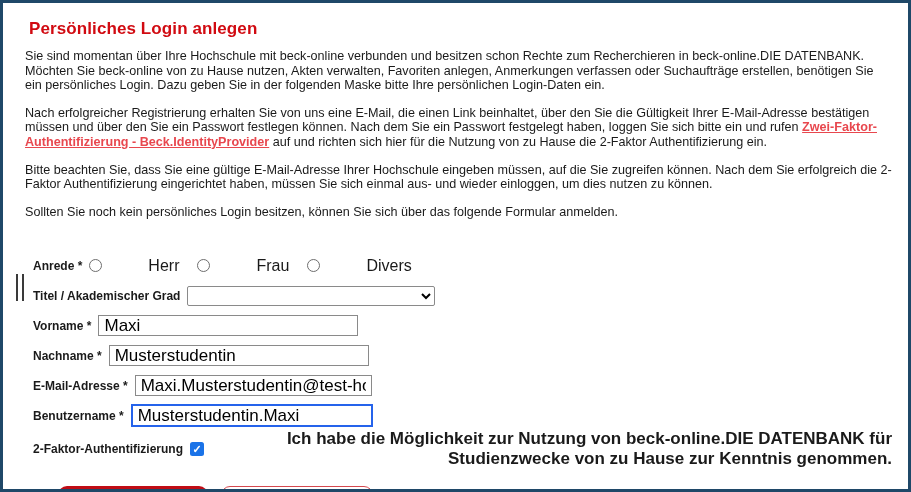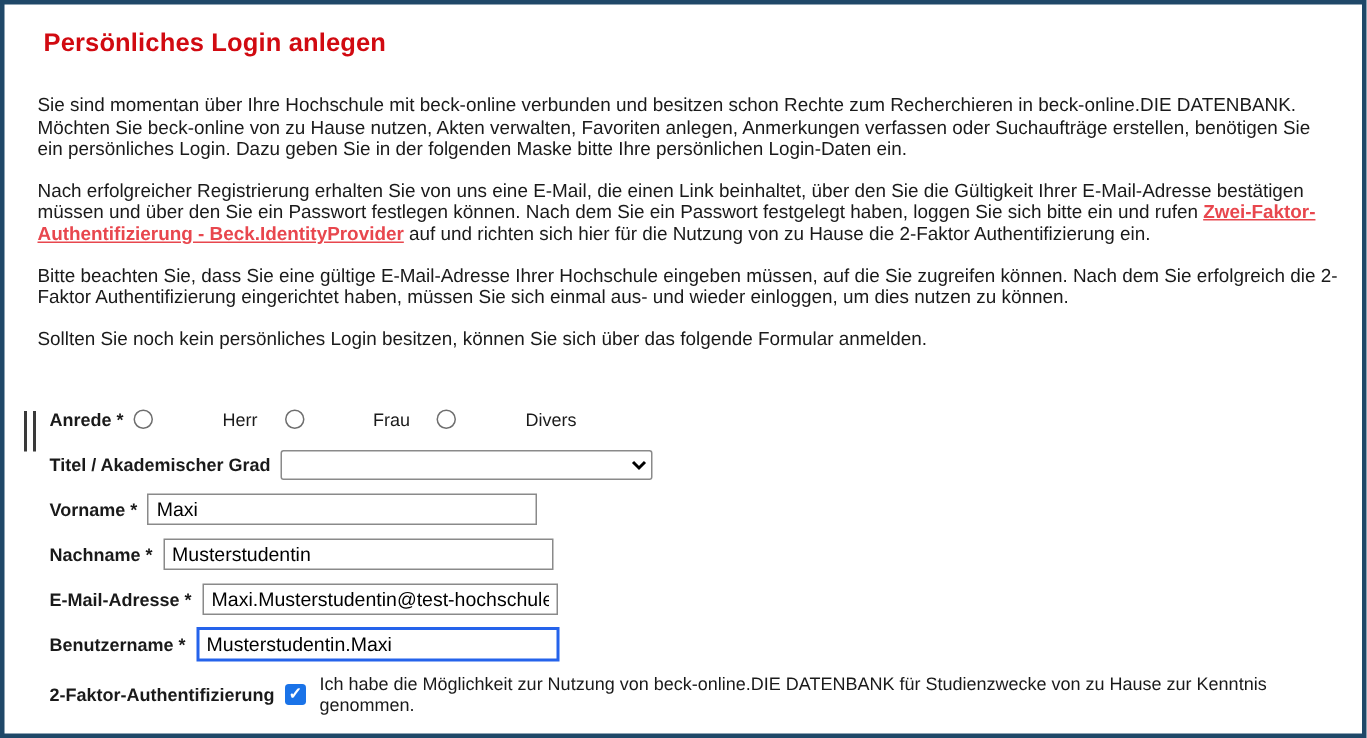--- a/index.html
+++ b/index.html
@@ -10,21 +10,21 @@
     border: 3px solid #1f4868;
     color: #1a1a1a;
     position: relative;
     overflow: hidden;
   }
   .content { padding: 14px 16px 0 22px; }
   h1.page-title {
     color: #d10a11;
     font-size: 17px;
     font-weight: bold;
-    margin: 2px 0 24px 4px;
+    margin: 2px 0 10px 4px;
     letter-spacing: .1px;
   }
   p.para {
     font-size: 12.6px;
     line-height: 14.6px;
     margin-bottom: 13px;
     max-width: 874px;
   }
   p.para b { font-weight: normal; }
   a.idp-link {
@@ -49,33 +49,33 @@
   .radio-group { display: flex; align-items: center; }
   .radio-opt { display: flex; align-items: center; margin-right: 18px; cursor: pointer; }
   .radio-circle {
     width: 13px; height: 13px;
     border: 1px solid #6e6e6e;
     border-radius: 50%;
     background: #fff;
     margin-right: 6px;
     flex: 0 0 auto;
   }
-  .radio-label { font-size: 12px; font-weight: normal; padding-left: 40px; }
+  .radio-label { font-size: 16px; font-weight: normal; padding-left: 40px; }
   select.tselect {
     width: 248px; height: 20px;
     border: 1px solid #8a8a8a;
     border-radius: 2px;
     background: #fff;
     font-size: 12.6px;
     font-family: "Liberation Sans", sans-serif;
   }
   input.tinput {
     height: 21px;
     border: 1px solid #8a8a8a;
-    font-size: 13px;
+    font-size: 17px;
     font-family: "Liberation Sans", sans-serif;
     padding: 1px 5px;
     color: #000;
     background: #fff;
     outline: none;
   }
   .w260 { width: 260px; }
   .w237 { width: 237px; }
   input.focused {
     border: 2px solid #2563eb;
@@ -89,21 +89,21 @@
     border-radius: 2.5px;
     color: #fff;
     font-size: 11px;
     line-height: 14px;
     text-align: center;
     font-weight: bold;
     margin-right: 9px;
     flex: 0 0 auto;
     cursor: pointer;
   }
-  .checkbox-text { font-size: 12px; font-weight: normal; }
+  .checkbox-text { font-size: 17px; font-weight: bold; text-align: right; }
   .button-row { display: flex; margin: 28px 0 0 33px; }
   button.btn {
     font-family: "Liberation Sans", sans-serif;
     font-size: 13.5px;
     height: 30px;
     border-radius: 9px;
     cursor: pointer;
   }
   button.btn-primary {
     background: #c00d16;

